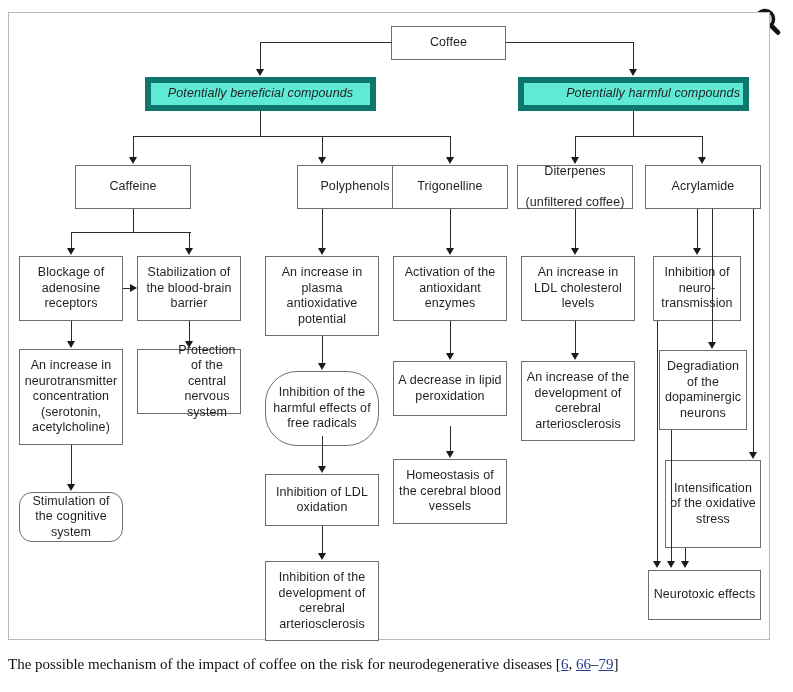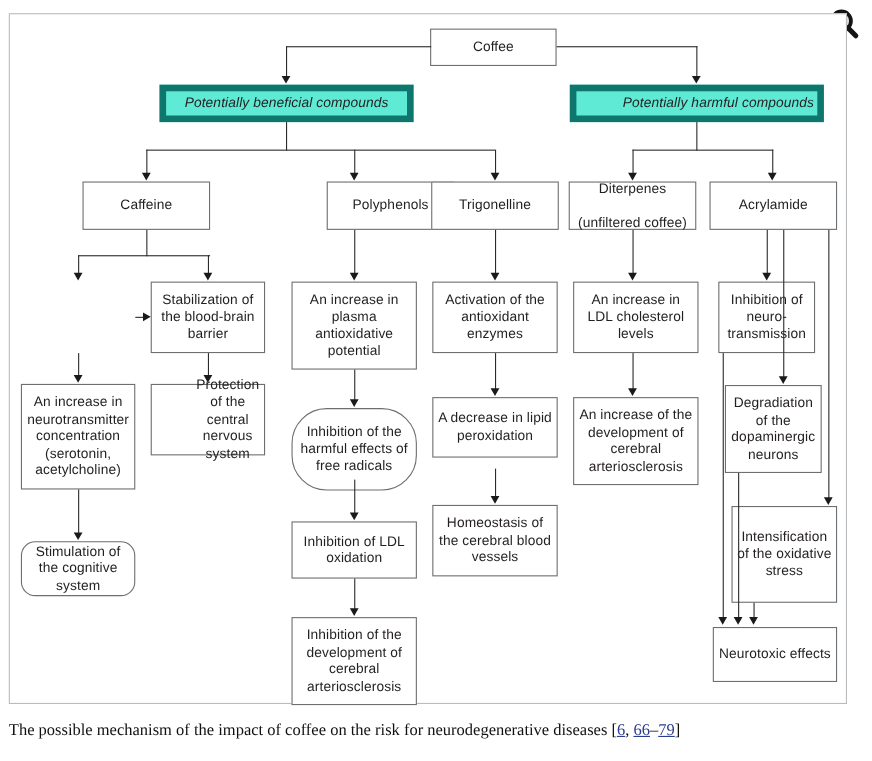--- a/index.html
+++ b/index.html
@@ -91,20 +91,23 @@
       <span>
         <span>Diterpenes</span><br>
         <span>(unfiltered coffee)</span>
       </span>
     </div>
 
     <div class="node" style="left:636px;top:152px;width:116px;height:44px;">
       <span>Acrylamide</span>
     </div>
 
+    <div class="node" style="left:10px;top:243px;width:104px;height:65px;">
+      <span>Blockage of adenosine receptors</span>
+    </div>
 
     <div class="node" style="left:128px;top:243px;width:104px;height:65px;">
       <span>Stabilization of the blood-brain barrier</span>
     </div>
 
     <div class="node" style="left:256px;top:243px;width:114px;height:80px;">
       <span>An increase in plasma antioxidative potential</span>
     </div>
 
     <div class="node" style="left:384px;top:243px;width:114px;height:65px;">

